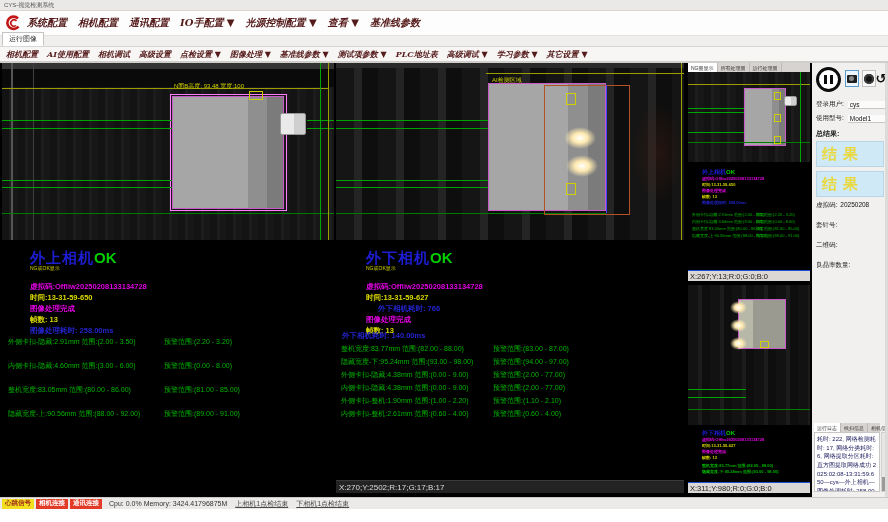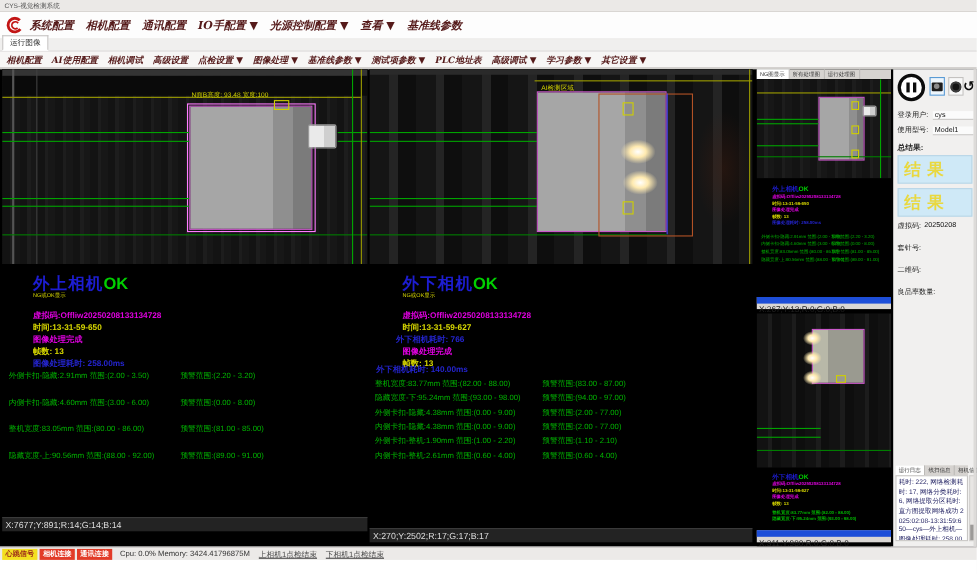--- a/index.html
+++ b/index.html
@@ -59,21 +59,21 @@
   
   #side { position:absolute; left:688px; top:0; width:122px; height:434px; background:#000; }
   .side-tabs { height:9px; background:#d6d3d0; display:flex; align-items:stretch; }
   .side-tab { font-size:5px; color:#333; padding:1px 3px; border-right:1px solid #bcbab7; display:flex; align-items:center; white-space:nowrap; }
   .side-tab.active { background:#fff; }
   .sview { position:absolute; left:0; right:0; background:#000; }
   #sview1 { top:9px; height:209px; }
   #sview2 { top:222px; height:208px; }
   .simg { position:absolute; top:0; left:0; right:0; overflow:hidden; background:#0d0d0d; }
   #sview1 .simg { height:90px; } #sview2 .simg { height:140px; }
-  .coordbar-lt { position:absolute; left:0; right:0; bottom:0; height:11px; background:#dad7d4; border-top:6px solid #1d4ed8; color:#222; font-size:7.5px; padding:1px 0 0 2px; }
+  .coordbar-lt { position:absolute; left:0; right:0; bottom:0; height:11px; background:#dad7d4; border-top:1px solid #1d4ed8; color:#222; font-size:7.5px; padding:1px 0 0 2px; }
   .stitle { position:absolute; font-size:6px; font-weight:bold; color:#1d1dd2; white-space:nowrap; }
   .stitle .ok { color:#00cf00; }
   .sline { position:absolute; font-size:4px; font-weight:bold; white-space:nowrap; }
   .smeas { position:absolute; left:4px; right:1px; }
   .srow { position:relative; height:7px; }
   .srow .m { position:absolute; left:0; top:0; font-size:4px; color:#00b400; white-space:nowrap; }
   .srow .w { position:absolute; left:64px; top:0; font-size:4px; color:#00b400; white-space:nowrap; }
 
   
   #panel { position:absolute; left:812px; top:0; width:76px; height:434px; background:#f1f0ef; }
@@ -210,21 +210,20 @@
             <span class="m">整机宽度:83.05mm 范围:(80.00 - 86.00)</span>
             <span class="w">预警范围:(81.00 - 85.00)</span>
           </div>
 
           <div class="mrow">
             <span class="m">隐藏宽度-上:90.56mm 范围:(88.00 - 92.00)</span>
             <span class="w">预警范围:(89.00 - 91.00)</span>
           </div>
         </div>
 
-      <div class="coordbar">X:7677;Y:891;R:14;G:14;B:14</div>
     </div>
 
     <div class="view" id="view-mid">
       <div class="camimg">
         <div class="strips" style="background:repeating-linear-gradient(90deg,#151515 0 18px,#242424 18px 26px,#0e0e0e 26px 42px);"></div>
         <div class="band-top" style="height:5px;background:#2a2a2a;"></div>
         <div class="maroon" style="left:296px;top:38px;width:52px;height:104px;"></div>
         <div class="hline yl" style="top:10px;left:150px;right:0;"></div>
         <div class="hline g" style="top:57px;left:0;width:152px;"></div>
         <div class="hline g" style="top:65px;left:0;width:152px;"></div>
@@ -241,21 +240,21 @@
         <div class="vline yl" style="left:345px;"></div>
         <span class="roi-label" style="left:156px;top:13px;">AI检测区域</span>
       </div>
 
       <div class="ov-title" style="left:30px;top:186px;">
         <span>外下相机</span><span class="ok">OK</span>
       </div>
       <span class="ov-hint c-yel" style="left:30px;top:202px;">NG或OK显示</span>
       <span class="ov-line c-mag" style="left:30px;top:219px;">虚拟码:Offliw20250208133134728</span>
       <span class="ov-line c-yel" style="left:30px;top:230px;">时间:13-31-59-627</span>
-      <span class="ov-line c-blu" style="left:24px;top:241px;">外下相机耗时: 766</span>
+      <span class="ov-line c-blu" style="left:42px;top:241px;">外下相机耗时: 766</span>
       <span class="ov-line c-mag" style="left:30px;top:252px;">图像处理完成</span>
       <span class="ov-line c-yel" style="left:30px;top:263px;">帧数: 13</span>
 
       <span class="ov-line c-blu" style="left:6px;top:268px;">外下相机耗时: 140.00ms</span>
 
       <div class="meas meas-m" style="top:281px;left:5px;">
 
           <div class="mrow">
             <span class="m">整机宽度:83.77mm 范围:(82.00 - 88.00)</span>
             <span class="w" style="left:152px;">预警范围:(83.00 - 87.00)</span>

